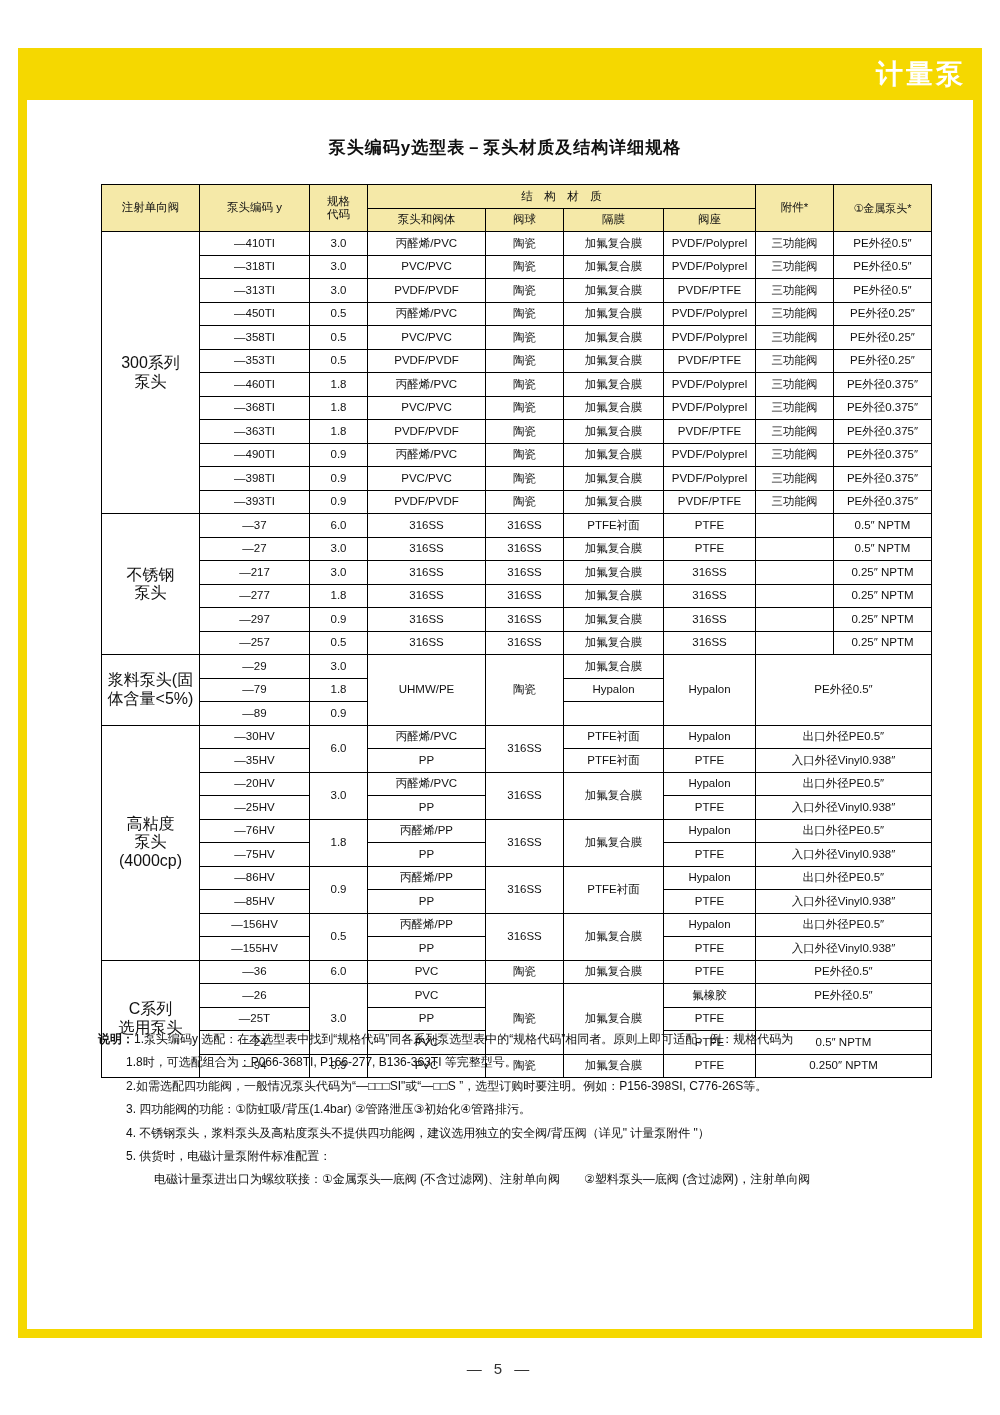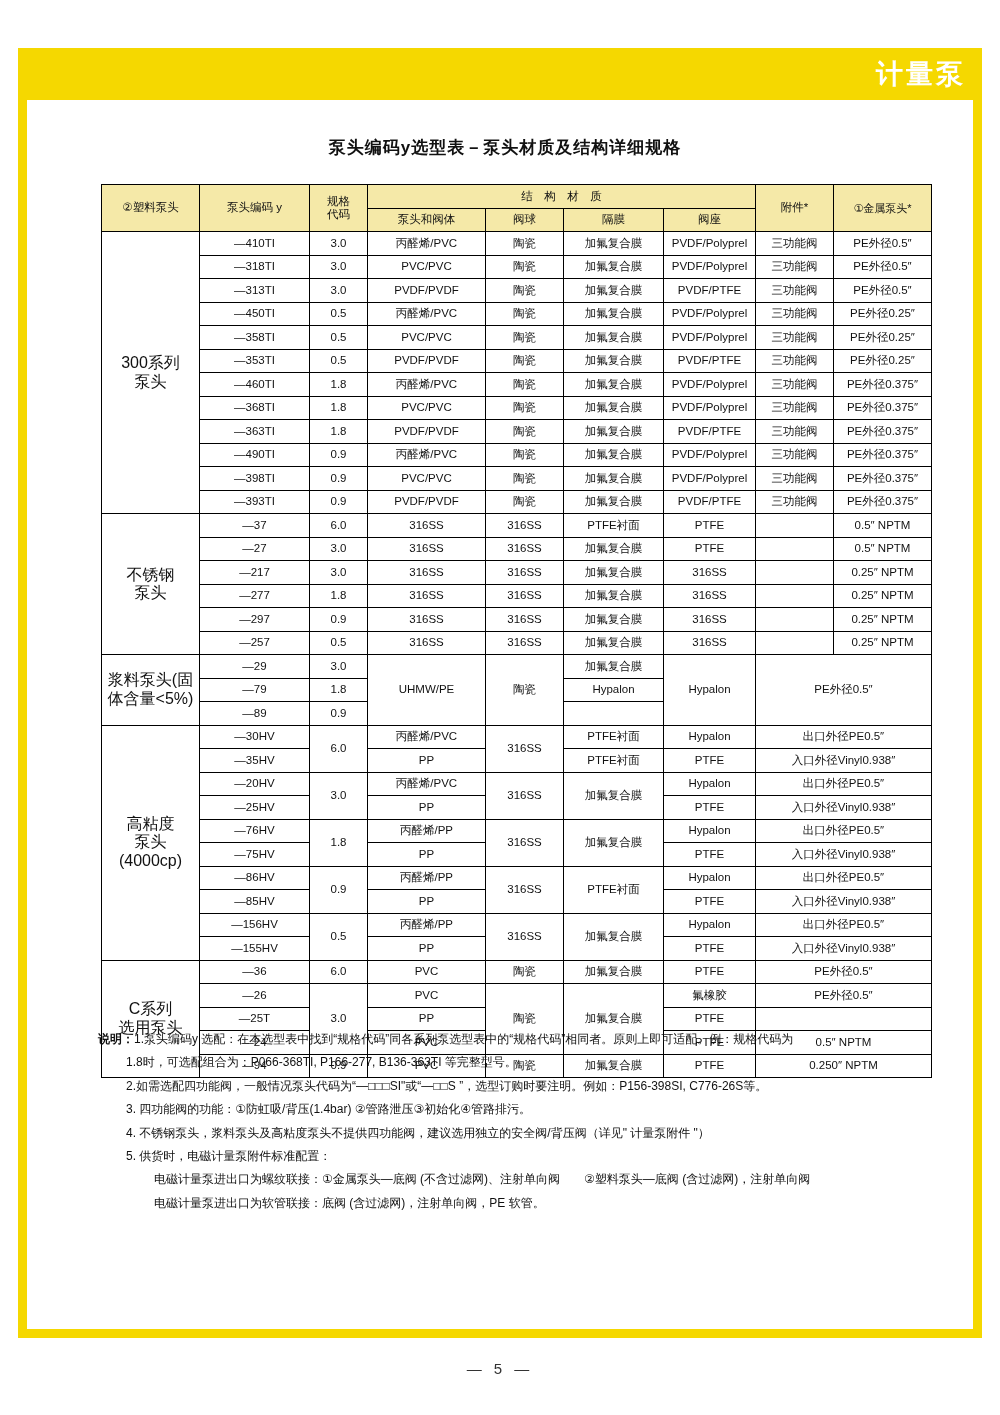--- a/index.html
+++ b/index.html
@@ -97,21 +97,21 @@
         <col class="c2">
         <col class="c3">
         <col class="c4">
         <col class="c5">
         <col class="c6">
         <col class="c7">
         <col class="c8">
     </colgroup>
     <thead>
       <tr>
-        <th class="hdr" rowspan="2">②塑料泵头</th>
+        <th class="hdr" rowspan="2">注射单向阀</th>
         <th class="hdr" rowspan="2">泵头编码 y</th>
         <th class="hdr" rowspan="2">规格<br>代码</th>
         <th class="hdr" colspan="4">结　构　材　质</th>
         <th class="hdr" rowspan="2">附件*</th>
         <th class="hdr hdr-small" rowspan="2">①金属泵头*</th>
       </tr>
       <tr>
         <th class="hdr">泵头和阀体</th>
         <th class="hdr">阀球</th>
         <th class="hdr">隔膜</th>
@@ -448,18 +448,17 @@
   </table>
 
   <div class="notes">
     <span class="ln"><span class="lbl">说明：</span><span>1.泵头编码y 选配：在本选型表中找到“规格代码”同各系列泵选型表中的“规格代码”相同者。原则上即可适配。例：规格代码为</span></span>
     <span class="ind1">1.8时，可选配组合为：P066-368TI, P166-277, B136-363TI 等完整型号。</span>
     <span class="ind1">2.如需选配四功能阀，一般情况泵头代码为“—□□□SI"或“—□□S ”，选型订购时要注明。例如：P156-398SI, C776-26S等。</span>
     <span class="ind1">3. 四功能阀的功能：①防虹吸/背压(1.4bar) ②管路泄压③初始化④管路排污。</span>
     <span class="ind1">4. 不锈钢泵头，浆料泵头及高粘度泵头不提供四功能阀，建议选用独立的安全阀/背压阀（详见" 计量泵附件 "）</span>
     <span class="ind1">5. 供货时，电磁计量泵附件标准配置：</span>
     <span class="ind2">电磁计量泵进出口为螺纹联接：①金属泵头—底阀 (不含过滤网)、注射单向阀　　②塑料泵头—底阀 (含过滤网)，注射单向阀</span>
-    <span class="ind2">电磁计量泵进出口为软管联接：底阀 (含过滤网)，注射单向阀，PE 软管。</span>
   </div>
 
   <div class="pagenum">— <span>5</span> —</div>
 
 </div>
 
 </body></html>

